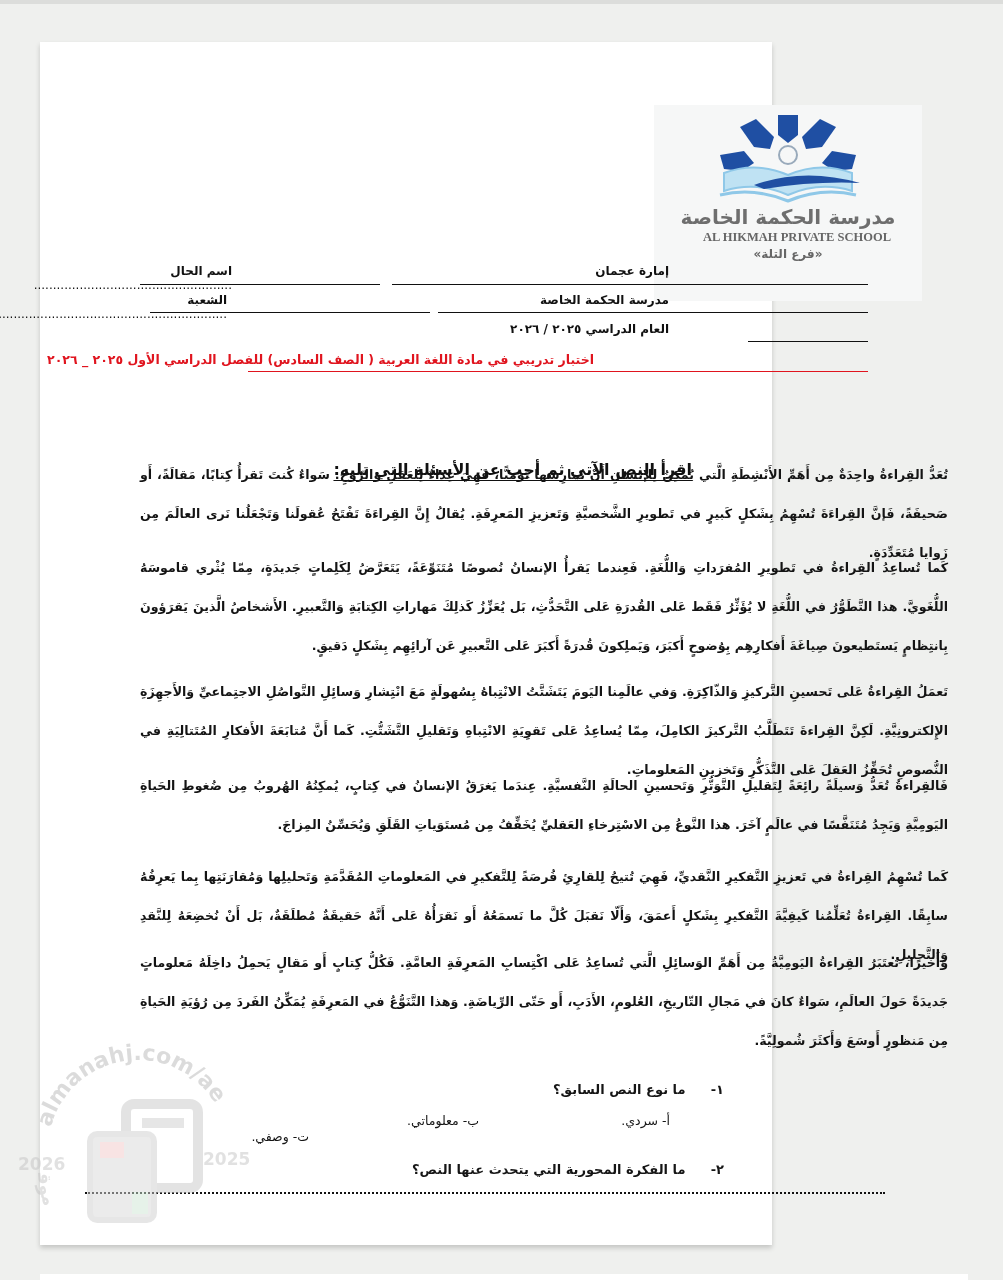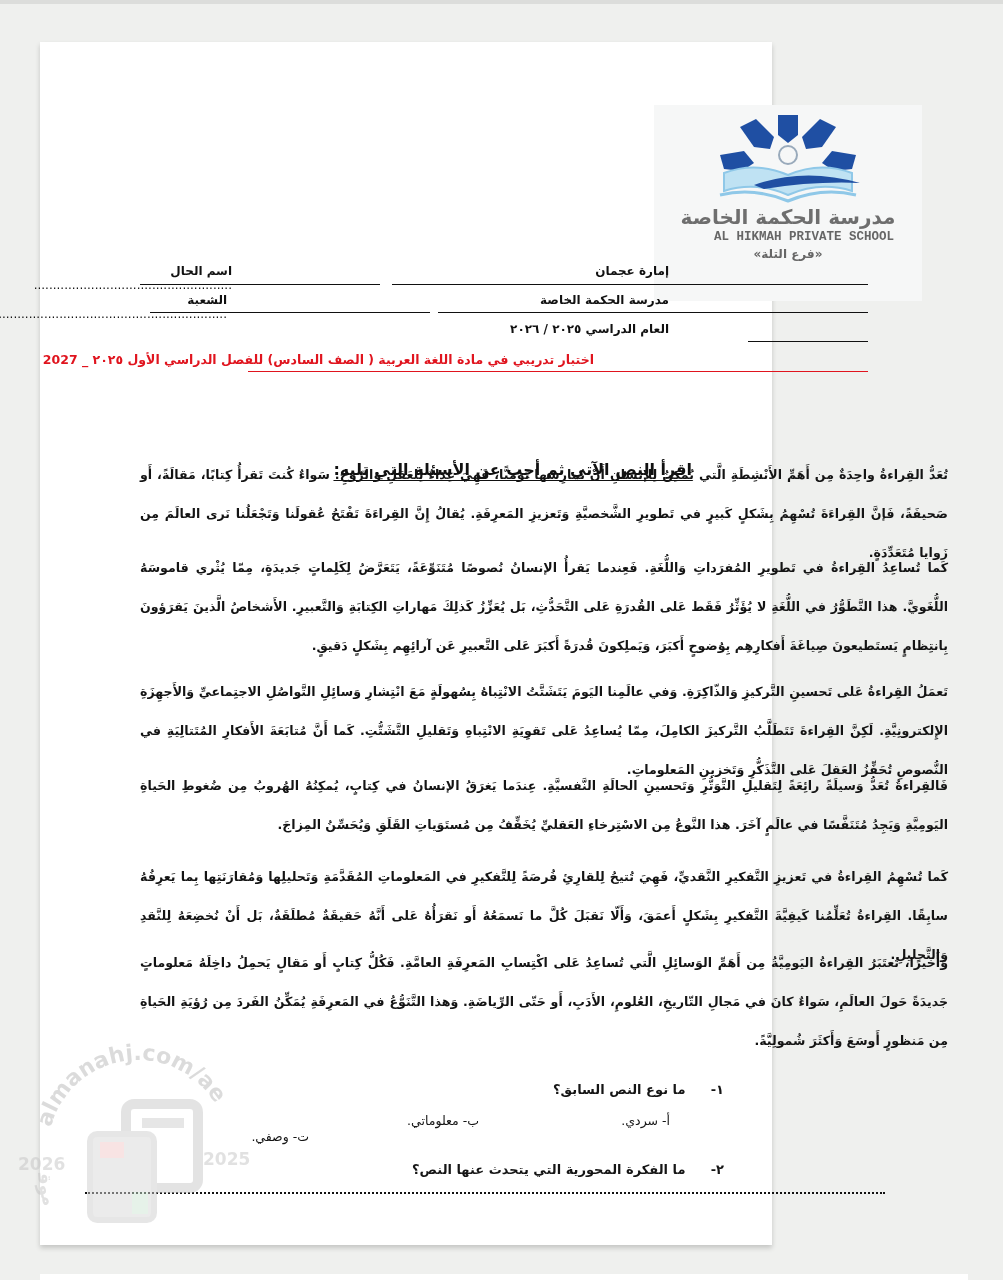--- a/index.html
+++ b/index.html
@@ -20,22 +20,22 @@
     position: absolute; left: 614px; top: 63px; width: 268px; height: 196px;
     background: #f6f7f7;
   }
   .logo svg { position: absolute; left: 30px; top: 6px; }
   .logo .ar-name {
     position: absolute; left: 0; width: 100%; top: 100px; text-align: center;
     direction: rtl; font-family: "DejaVu Sans", sans-serif; font-size: 20px; color: #6e6e6e;
     font-weight: bold; letter-spacing: 1px;
   }
   .logo .en-name {
-    position: absolute; left: 16px; width: 100%; top: 125px; text-align: center;
-    font-family: Liberation Mono, monospace; font-size: 12.5px; color: #666; font-weight: bold;
+    position: absolute; left: 9px; width: 100%; top: 125px; text-align: center;
+    font-family: Liberation Serif, serif; font-size: 12.5px; color: #666; font-weight: bold;
   }
   .logo .branch {
     position: absolute; left: 0; width: 100%; top: 142px; text-align: center;
     direction: rtl; font-family: "DejaVu Sans", sans-serif; font-size: 12px; color: #666; font-weight: bold;
   }
 
   
   .hrow { position: absolute; direction: rtl; font-family: "DejaVu Sans", sans-serif; font-size: 12px; color: #111; font-weight: bold; }
   .hline { position: absolute; height: 0; border-top: 1.6px solid #111; }
   .dots { letter-spacing: -1px; font-weight: normal; }
@@ -109,21 +109,21 @@
 
   <div class="hrow" style="right:545px; top:251px;">
     <span>الشعبة</span>
     <span class="dots">..............................................................</span>
   </div>
   <div class="hline" style="left:110px; width:280px; top:270px;"></div>
 
   <div class="hrow" style="right:103px; top:280px;">العام الدراسي ٢٠٢٥ / ٢٠٢٦</div>
   <div class="hline" style="left:708px; width:120px; top:299px;"></div>
 
-  <div class="red-title" style="right:178px; top:310px;">اختبار تدريبي في مادة اللغة العربية ( الصف السادس)  للفصل الدراسي الأول  ٢٠٢٥ _ 2027</div>
+  <div class="red-title" style="right:178px; top:310px;">اختبار تدريبي في مادة اللغة العربية ( الصف السادس)  للفصل الدراسي الأول  ٢٠٢٥ _ ٢٠٢٦</div>
   <div class="red-line" style="left:208px; width:620px; top:329px;"></div>
 
   <div class="instr">اقرأ النص الآتي ثم أجب عن الأسئلة التي تليه:</div>
 
   <p class="passage" style="top:413px;">تُعَدُّ القِراءةُ واحِدَةٌ مِن أَهَمِّ الأَنْشِطَةِ الَّتي يُمكِنُ لِلإنسانِ أَنْ يُمارِسَها يَوميًّا، فَهِيَ غِذاءٌ لِلعَقلِ وَالرّوحِ. سَواءٌ كُنتَ تَقرأُ كِتابًا، مَقالَةً، أَو صَحيفَةً، فَإنَّ القِراءَةَ تُسْهِمُ بِشَكلٍ كَبيرٍ في تَطويرِ الشَّخصيَّةِ وَتَعزيزِ المَعرِفَةِ. يُقالُ إِنَّ القِراءَةَ تَفْتَحُ عُقولَنا وَتَجْعَلُنا نَرى العالَمَ مِن زَوايا مُتَعَدِّدَةٍ.</p>
   <p class="passage" style="top:506px;">كَما تُساعِدُ القِراءةُ في تَطويرِ المُفرَداتِ وَاللُّغَةِ. فَعِندما يَقرأُ الإنسانُ نُصوصًا مُتَنَوِّعَةً، يَتَعَرَّضُ لِكَلِماتٍ جَديدَةٍ، مِمّا يُثْري قاموسَهُ اللُّغَويَّ. هذا التَّطَوُّرُ في اللُّغَةِ لا يُؤَثِّرُ فَقَط عَلى القُدرَةِ عَلى التَّحَدُّثِ، بَل يُعَزِّزُ كَذلِكَ مَهاراتِ الكِتابَةِ وَالتَّعبيرِ. الأَشخاصُ الَّذينَ يَقرَؤونَ بِانتِظامٍ يَستَطيعونَ صِياغَةَ أَفكارِهِم بِوُضوحٍ أَكبَرَ، وَيَملِكونَ قُدرَةً أَكبَرَ عَلى التَّعبيرِ عَن آرائِهِم بِشَكلٍ دَقيقٍ.</p>
   <p class="passage" style="top:630px;">تَعمَلُ القِراءةُ عَلى تَحسينِ التَّركيزِ وَالذّاكِرَةِ. وَفي عالَمِنا اليَومَ يَتَشَتَّتُ الانْتِباهُ بِسُهولَةٍ مَعَ انْتِشارِ وَسائِلِ التَّواصُلِ الاجتِماعيِّ وَالأَجهِزَةِ الإِلكترونِيَّةِ. لَكِنَّ القِراءةَ تَتَطَلَّبُ التَّركيزَ الكامِلَ، مِمّا يُساعِدُ عَلى تَقوِيَةِ الانْتِباهِ وَتَقليلِ التَّشَتُّتِ. كَما أَنَّ مُتابَعَةَ الأَفكارِ المُتَتالِيَةِ في النُّصوصِ تُحَفِّزُ العَقلَ عَلى التَّذَكُّرِ وَتَخزينِ المَعلوماتِ.</p>
   <p class="passage" style="top:724px;">فَالقِراءةُ تُعَدُّ وَسيلَةً رائِعَةً لِتَقليلِ التَّوَتُّرِ وَتَحسينِ الحالَةِ النَّفسيَّةِ. عِندَما يَغرَقُ الإنسانُ في كِتابٍ، يُمكِنُهُ الهُروبُ مِن ضُغوطِ الحَياةِ اليَومِيَّةِ وَيَجِدُ مُتَنَفَّسًا في عالَمٍ آخَرَ. هذا النَّوعُ مِن الاسْتِرخاءِ العَقليِّ يُخَفِّفُ مِن مُستَوَياتِ القَلَقِ وَيُحَسِّنُ المِزاجَ.</p>
   <p class="passage" style="top:815px;">كَما تُسْهِمُ القِراءةُ في تَعزيزِ التَّفكيرِ النَّقديِّ، فَهِيَ تُتيحُ لِلقارِئِ فُرصَةً لِلتَّفكيرِ في المَعلوماتِ المُقَدَّمَةِ وَتَحليلِها وَمُقارَنَتِها بِما يَعرِفُهُ سابِقًا. القِراءةُ تُعَلِّمُنا كَيفِيَّةَ التَّفكيرِ بِشَكلٍ أَعمَقَ، وَأَلّا نَقبَلَ كُلَّ ما نَسمَعُهُ أَو نَقرَأُهُ عَلى أَنَّهُ حَقيقَةٌ مُطلَقَةٌ، بَل أَنْ نُخضِعَهُ لِلنَّقدِ وَالتَّحليلِ.</p>
   <p class="passage" style="top:901px;">وَأَخيرًا، تُعتَبَرُ القِراءةُ اليَومِيَّةُ مِن أَهَمِّ الوَسائِلِ الَّتي تُساعِدُ عَلى اكْتِسابِ المَعرِفَةِ العامَّةِ. فَكُلُّ كِتابٍ أَو مَقالٍ يَحمِلُ داخِلَهُ مَعلوماتٍ جَديدَةً حَولَ العالَمِ، سَواءٌ كانَ في مَجالِ التّاريخِ، العُلومِ، الأَدَبِ، أَو حَتّى الرِّياضَةِ. وَهذا التَّنَوُّعُ في المَعرِفَةِ يُمَكِّنُ الفَردَ مِن رُؤيَةِ الحَياةِ مِن مَنظورٍ أَوسَعَ وَأَكثَرَ شُمولِيَّةً.</p>

